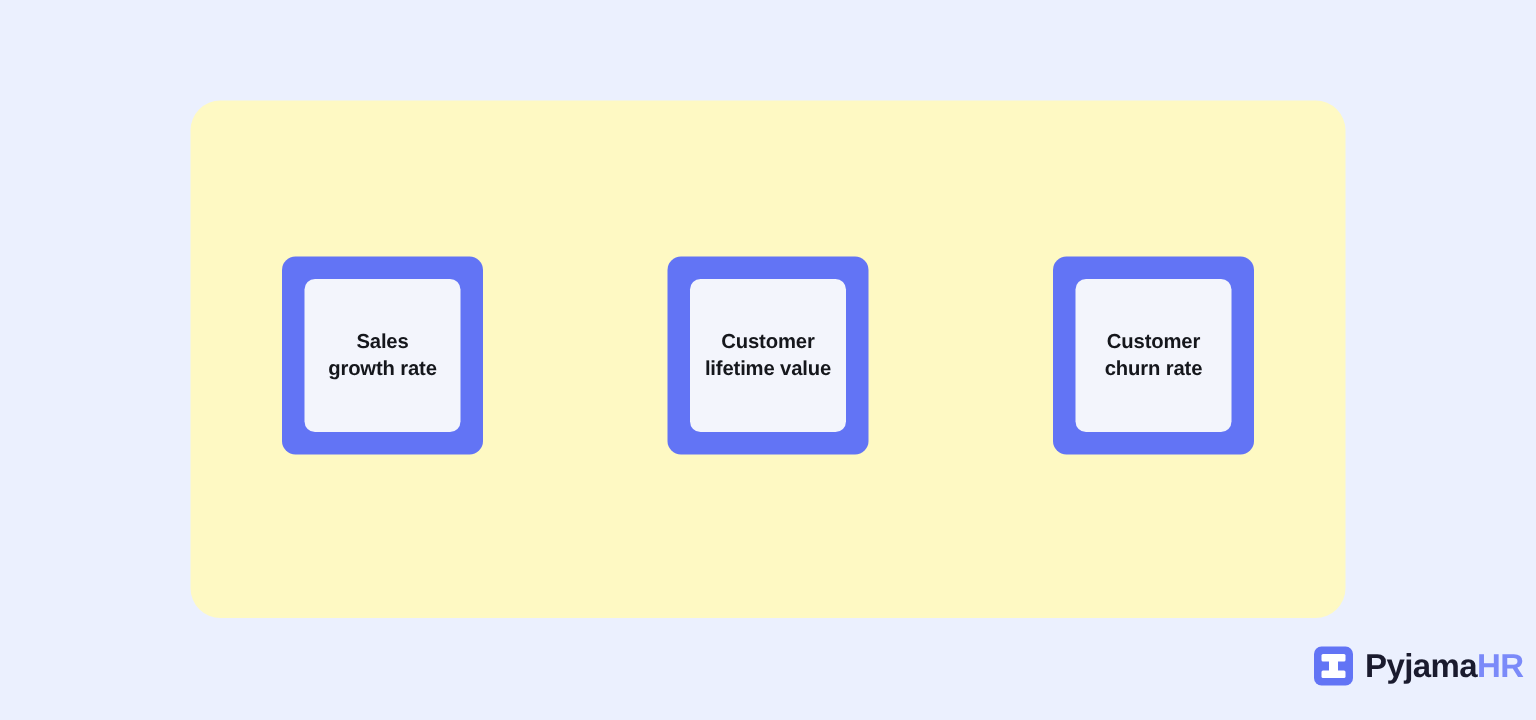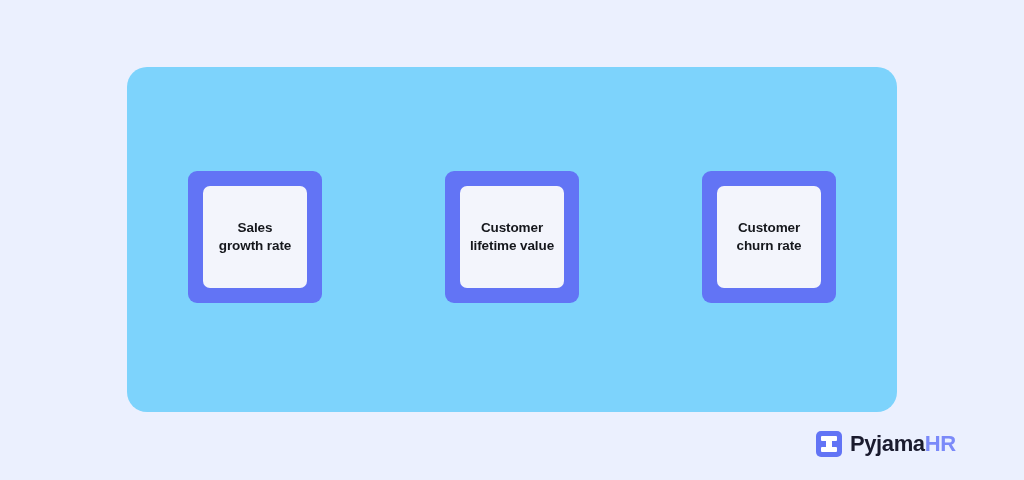--- a/index.html
+++ b/index.html
@@ -20,21 +20,21 @@
     background: #EBF0FE;
   }
 
   
   #panel {
     position: absolute;
     left: 127px;
     top: 67px;
     width: 770px;
     height: 345px;
-    background: #7dd3fc;
+    background: #fef9c3;
     border-radius: 20px;
   }
 
   
   #cards {
     position: absolute;
     left: 61px;            
     top: 104px;            
     width: 648px;          
     height: 132px;
@@ -74,21 +74,21 @@
     font-weight: bold;
     line-height: 1.32;
     color: #15171C;
     letter-spacing: -0.1px;
     white-space: pre-line;
   }
 
   
   #brand {
     position: absolute;
-    left: 816px;
+    left: 876px;
     top: 430px;
     height: 28px;
     display: flex;
     flex-direction: row;
     align-items: center;
     gap: 8px;
   }
 
   #brand-mark {
     width: 26px;

